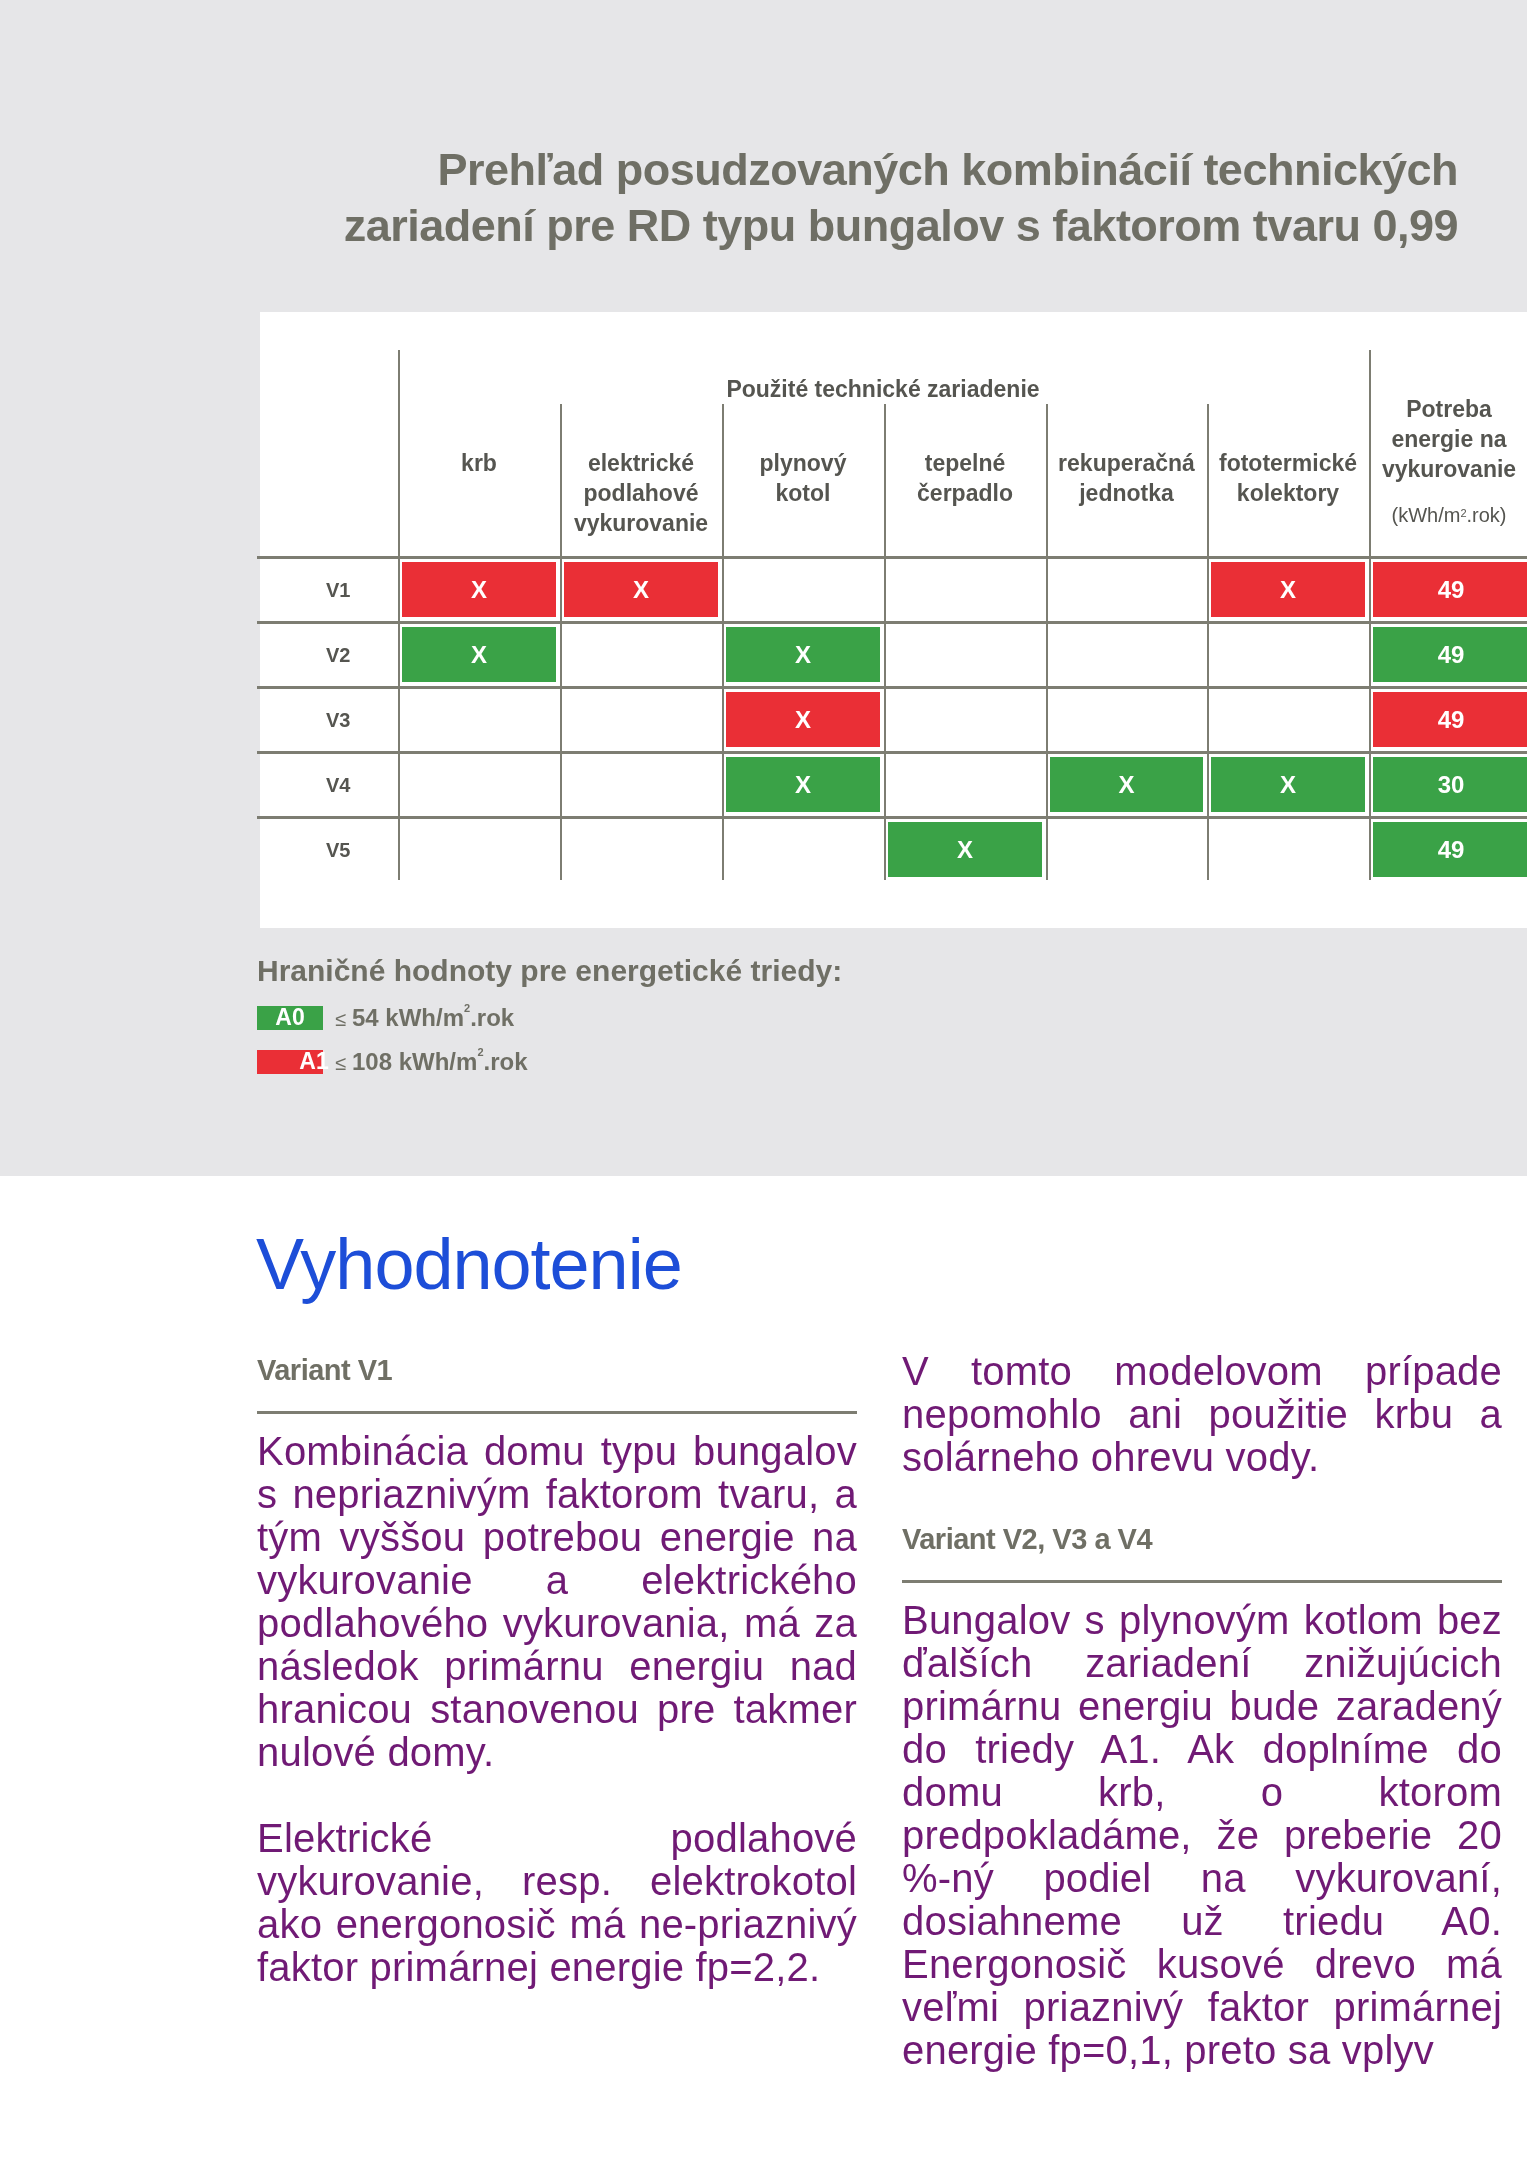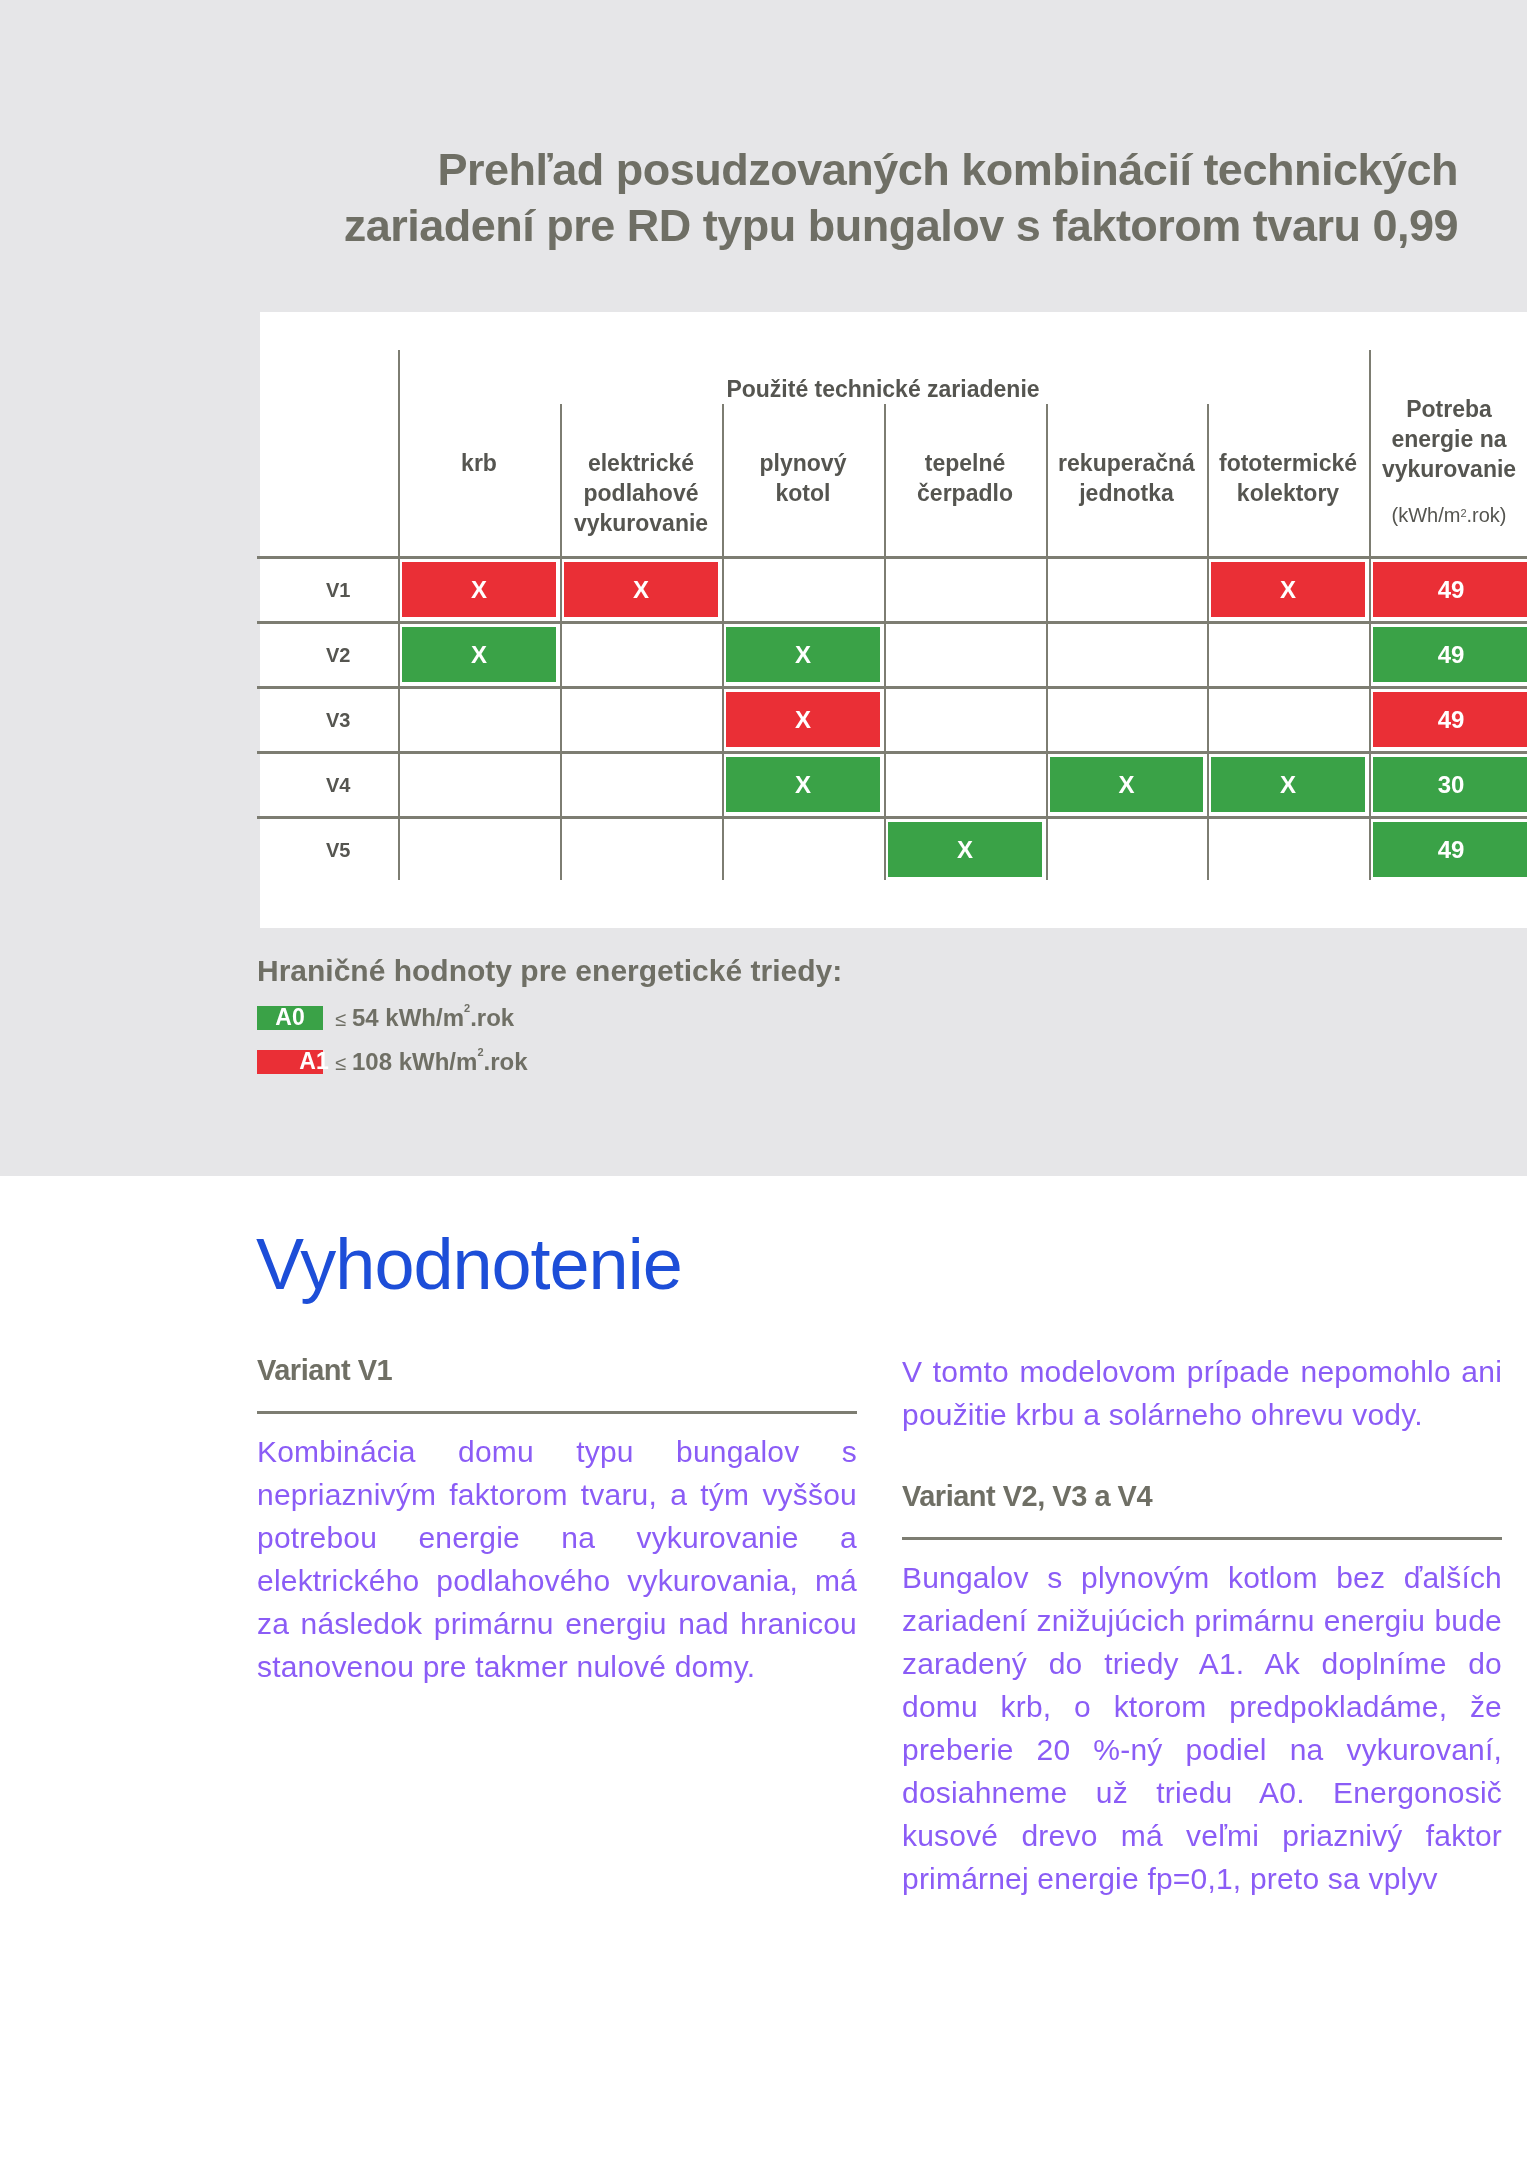--- a/index.html
+++ b/index.html
@@ -39,21 +39,21 @@
 
   .section-title { position: absolute; left: 256px; top: 1222px; font-size: 72px; font-weight: normal;
     color: #1d4ed8; letter-spacing: -1px; line-height: 84px; }
 
   .col { position: absolute; width: 600px; }
   .col-left { left: 257px; top: 1350px; }
   .col-right { left: 902px; top: 1350px; width: 600px; }
 
   .subhead { font-size: 29px; font-weight: bold; color: #6f6f65; letter-spacing: -0.5px; line-height: 40px; }
   .rule { height: 3px; background: #7d7d72; margin-top: 21px; margin-bottom: 16px; }
-  .para { font-size: 30px; line-height: 43px; color: #8b5cf6; text-align: justify; letter-spacing: 0.2px; }
+  .para { font-size: 40px; line-height: 43px; color: #701a75; text-align: justify; letter-spacing: 0.2px; }
   .gap { height: 43px; }
 </style>
 </head>
 <body>
 
 <div class="gray-band"></div>
 
 <h1 class="page-title">
   <span>Prehľad posudzovaných kombinácií technických</span><br>
   <span>zariadení pre RD typu bungalov s faktorom tvaru 0,99</span>
@@ -116,20 +116,21 @@
     </div>
   </div>
 
 <div class="section-title">Vyhodnotenie</div>
 
 <div class="col col-left">
   <div class="subhead">Variant V1</div>
   <div class="rule"></div>
   <p class="para">Kombinácia domu typu bungalov s nepriaznivým faktorom tvaru, a tým vyššou potrebou energie na vykurovanie a elektrického podlahového vykurovania, má za následok primárnu energiu nad hranicou stanovenou pre takmer nulové domy.</p>
   <div class="gap"></div>
+  <p class="para">Elektrické podlahové vykurovanie, resp. elektrokotol ako energonosič má ne-priaznivý faktor primárnej energie fp=2,2.</p>
 </div>
 
 <div class="col col-right">
   <p class="para">V tomto modelovom prípade nepomohlo ani použitie krbu a solárneho ohrevu vody.</p>
   <div style="height:40px"></div>
   <div class="subhead">Variant V2, V3 a V4</div>
   <div class="rule"></div>
   <p class="para">Bungalov s plynovým kotlom bez ďalších zariadení znižujúcich primárnu energiu bude zaradený do triedy A1. Ak doplníme do domu krb, o ktorom predpokladáme, že preberie 20 %-ný podiel na vykurovaní, dosiahneme už triedu A0. Energonosič kusové drevo má veľmi priaznivý faktor primárnej energie fp=0,1, preto sa vplyv</p>
 </div>
 

